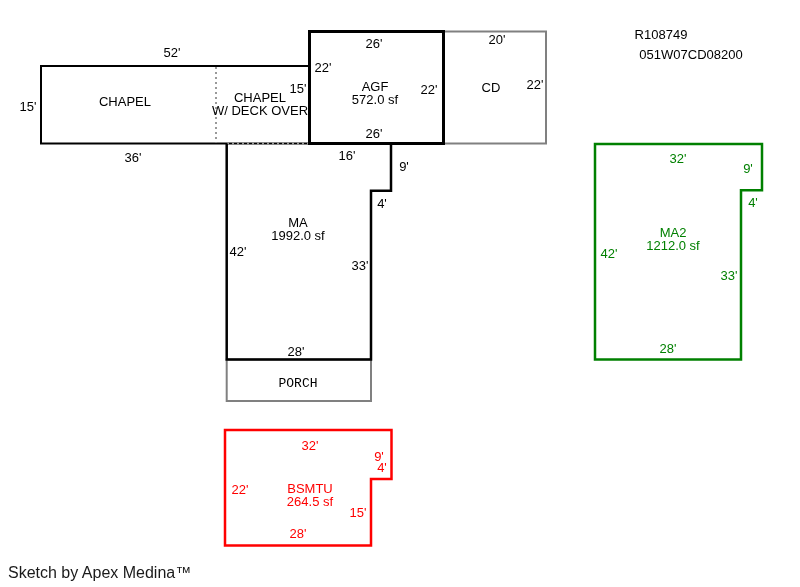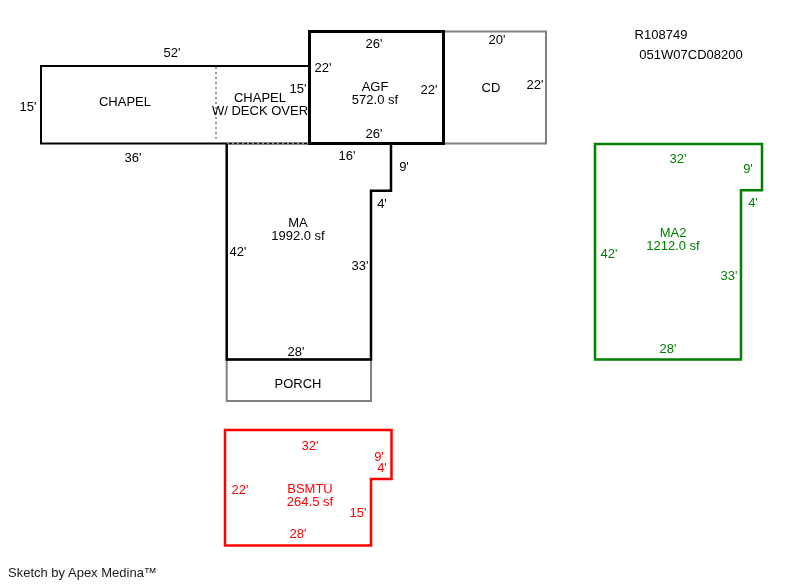--- a/index.html
+++ b/index.html
@@ -18,21 +18,21 @@
     color:#000000;
     white-space:nowrap;
     transform:translate(-50%,-50%);
     text-align:center;
   }
   .bold{font-weight:normal;}
   .green{color:#008000;}
   .red{color:#ff0000;}
   .credit{
     position:absolute;
-    font-size:13px;
+    font-size:16px;
     color:#1a1a1a;
     transform:none;
     left:8px;top:567px;
     line-height:12px;
   }
   .two-line span{display:block;}
 </style>
 </head>
 <body>
 
@@ -90,21 +90,21 @@
   <div class="lbl" style="left:404px;top:166px;">9'</div>
   <div class="lbl" style="left:382px;top:203px;">4'</div>
   <div class="lbl two-line" style="left:298px;top:229px;">
     <span>MA</span>
     <span>1992.0 sf</span>
   </div>
   <div class="lbl" style="left:238px;top:251px;">42'</div>
   <div class="lbl" style="left:360px;top:265px;">33'</div>
   <div class="lbl" style="left:296px;top:351px;">28'</div>
 
-  <div class="lbl" style="left:298px;top:383px;">PORCH</div>
+  <div class="lbl" style="left:298px;top:383px;font-family:Liberation Mono, monospace;">PORCH</div>
 
   <div class="lbl bold green" style="left:678px;top:158px;">32'</div>
   <div class="lbl bold green" style="left:748px;top:168px;">9'</div>
   <div class="lbl bold green" style="left:753px;top:202px;">4'</div>
   <div class="lbl bold green two-line" style="left:673px;top:239px;">
     <span>MA2</span>
     <span>1212.0 sf</span>
   </div>
   <div class="lbl bold green" style="left:609px;top:253px;">42'</div>
   <div class="lbl bold green" style="left:729px;top:275px;">33'</div>

